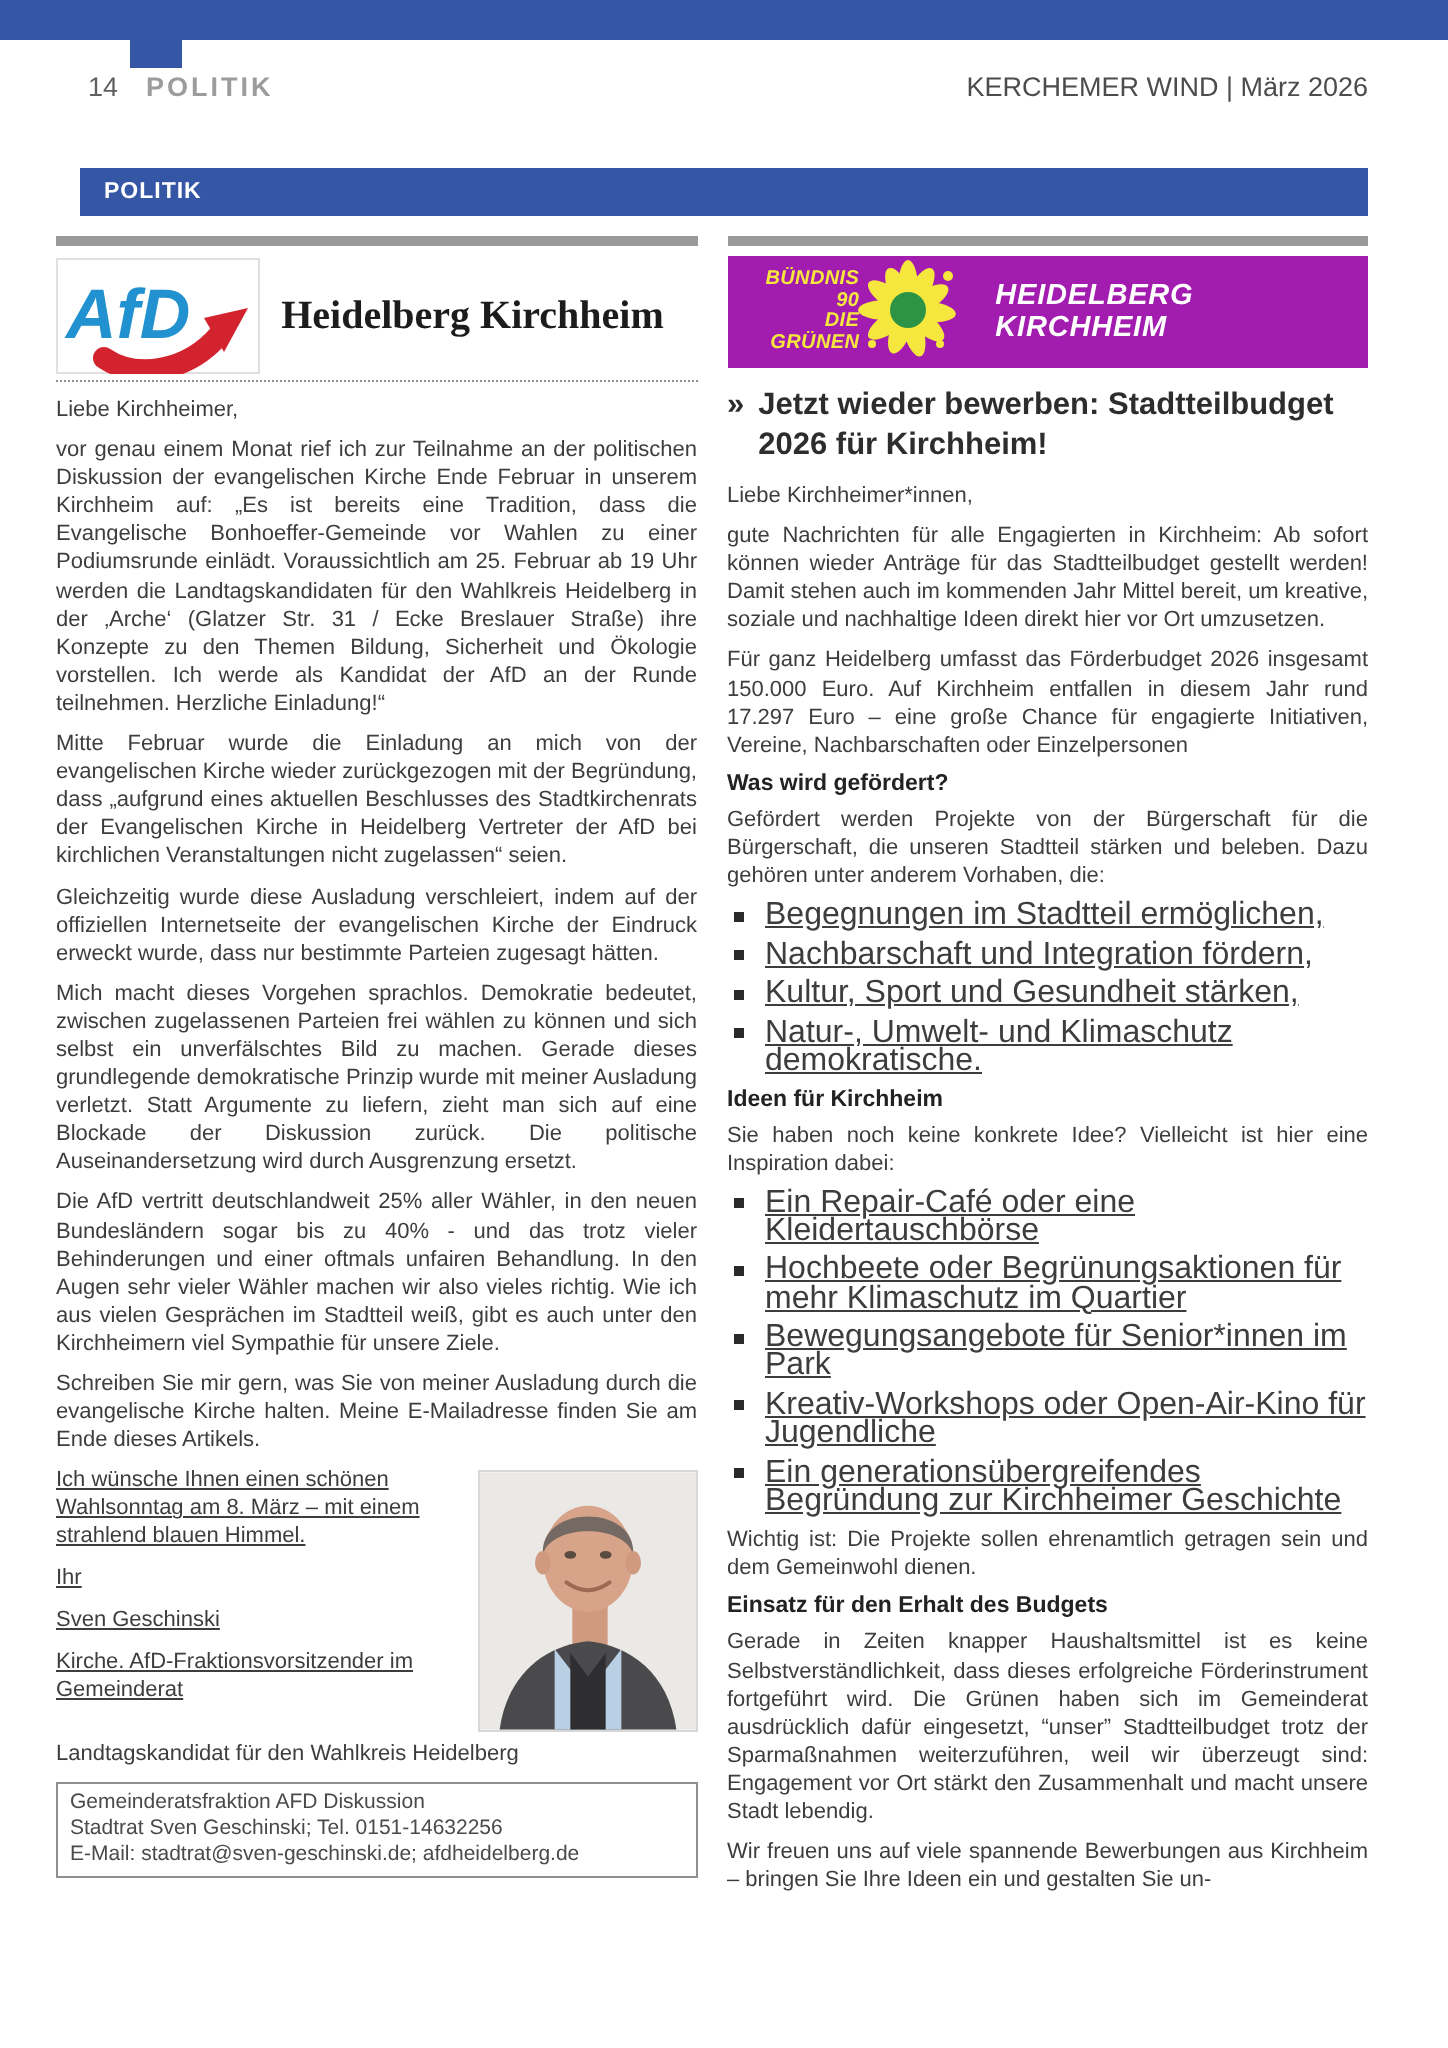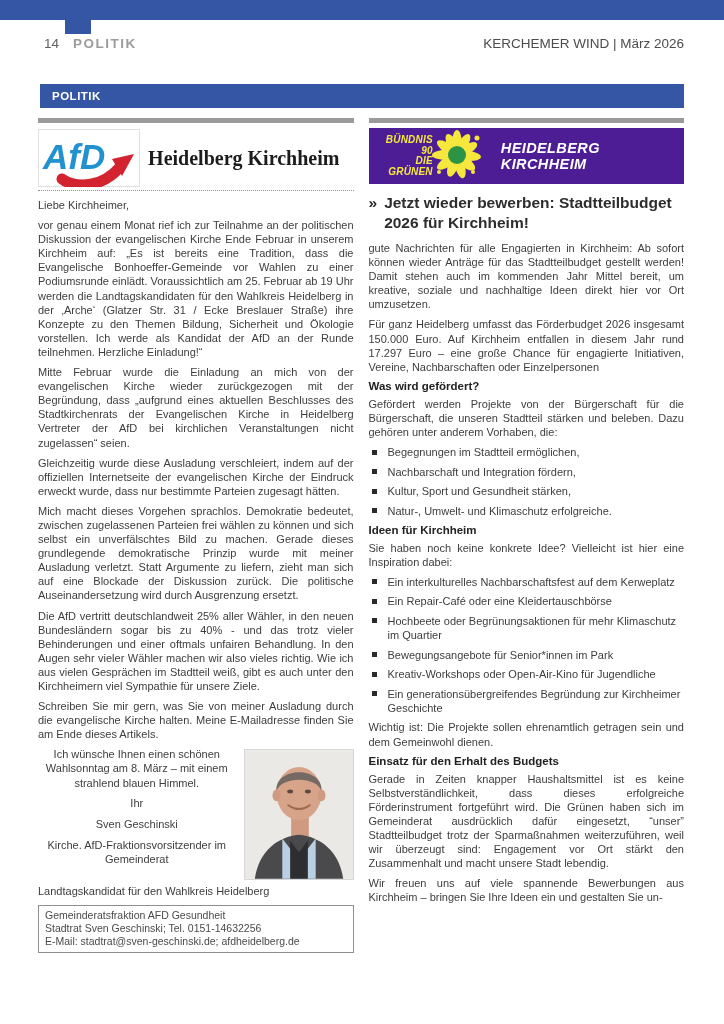--- a/index.html
+++ b/index.html
@@ -21,66 +21,66 @@
   }
   .page-num { font-size: 13.5px; color: #5f5f5f; }
   .section-label { font-size: 13.5px; color: #9c9c9c; letter-spacing: 1.5px; margin-left: 14px; font-weight: bold; }
   .masthead { margin-left: auto; font-size: 13.5px; color: #4c4c4c; }
   .politik-band {
     margin: 30px 40px 0 40px; height: 24px; background: #3456a5;
     color: #fff; font-weight: bold; font-size: 11.5px; letter-spacing: .5px;
     display: flex; align-items: center; padding-left: 12px;
   }
   
-  .columns { display: flex; gap: 15px; padding: 10px 40px 0 38px; }
+  .columns { display: flex; gap: 15px; padding: 10px 40px 0 28px; }
   .col { flex: 1; min-width: 0; }
   .col-topbar { height: 5px; background: #9a9a9a; margin-bottom: 5px; }
   p { margin: 0 0 6px 0; font-size: 11px; line-height: 14.1px; text-align: justify; hyphens: auto; -webkit-hyphens: auto; }
   .salutation { text-align: left; }
   
   .afd-head { display: flex; align-items: center; height: 60px; margin-bottom: 2px; }
   .afd-logo { width: 102px; height: 58px; flex: none; }
   .afd-title {
     flex: 1; text-align: center;
     font-family: "Liberation Serif", serif; font-weight: bold;
     font-size: 20px; color: #1c1c1c; padding-right: 6px;
   }
   .dotted-sep { border-top: 1px dotted #8f8f8f; margin: 2px 0 7px 0; }
   .photo-row { overflow: hidden; }
   .portrait { float: right; width: 110px; height: 131px; margin: 2px 0 4px 8px; border: 1px solid #d7d7d7; }
-  .photo-row p { text-align: center; }
+  .photo-row p { text-align: left; text-decoration: underline; }
   .closing-line { text-align: left; margin-bottom: 7px; }
   .contact-box {
     border: 1px solid #8f8f8f; padding: 3px 6px 4px 6px; margin-top: 2px;
     font-size: 10.5px; line-height: 13px; color: #4a4a4a;
   }
   
   .green-banner {
-    height: 56px; background: #4c1d95; display: flex; align-items: center;
+    height: 56px; background: #a21caf; display: flex; align-items: center;
     padding: 0 8px; margin-bottom: 9px;
   }
   .gruene-logo { display: flex; align-items: center; }
   .gruene-logo-text {
     color: #f5e73d; font-style: italic; font-weight: bold;
     font-size: 10px; line-height: 10.5px; text-align: right; letter-spacing: .2px;
   }
   .gruene-logo-text span { display: block; }
   .sunflower { width: 54px; height: 56px; margin-left: -4px; flex: none; }
   .banner-title {
     color: #ffffff; font-style: italic; font-weight: bold;
     font-size: 14.5px; letter-spacing: .4px; margin: 0 auto; padding-left: 18px;
   }
   .headline {
     display: flex; gap: 7px; margin: 2px 0 9px 0;
     font-size: 15.5px; line-height: 19.5px; font-weight: bold; color: #2d2d2d;
   }
   .headline .marker { flex: none; }
   h3.subhead { margin: 3px 0 5px 0; font-size: 11.5px; color: #222; }
   ul.bullets { list-style: none; margin: 2px 0 4px 0; padding: 0; }
-  ul.bullets li { display: flex; gap: 11px; margin: 0 0 5.5px 0; padding-left: 3px; font-size: 11px; line-height: 14.1px; }
+  ul.bullets li { display: flex; gap: 11px; margin: 0 0 5.5px 0; padding-left: 3px; font-size: 16px; line-height: 14.1px; text-decoration: underline; }
   ul.bullets .sq { width: 5px; height: 5px; background: #2a2a2a; margin-top: 4.5px; flex: none; }
 </style>
 </head>
 <body>
 
 <div class="topbar">
   <div class="topbar-tab"></div>
 </div>
 
 <header class="page-header">
@@ -133,21 +133,21 @@
         <path d="M44 56 Q 55 64 66 56" stroke="#9c6b54" stroke-width="2" fill="none" stroke-linecap="round"></path>
       </svg>
       <p>Ich wünsche Ihnen einen schönen Wahlsonntag am 8. März – mit einem strahlend blauen Himmel.</p>
       <p class="closing-line">Ihr</p>
       <p class="closing-line">Sven Geschinski</p>
       <p class="closing-line">Kirche. AfD-Fraktionsvorsitzender im Gemeinderat</p>
     </div>
     <p class="closing-line">Landtagskandidat für den Wahlkreis Heidelberg</p>
 
     <div class="contact-box">
-      <div>Gemeinderatsfraktion AFD Gesundheit</div>
+      <div>Gemeinderatsfraktion AFD Diskussion</div>
       <div>Stadtrat Sven Geschinski; Tel. 0151-14632256</div>
       <div>E-Mail: stadtrat@sven-geschinski.de; afdheidelberg.de</div>
     </div>
   </section>
 
   <section class="col">
     <div class="col-topbar"></div>
 
     <div class="green-banner">
       <div class="gruene-logo">
@@ -178,20 +178,21 @@
         </svg>
       </div>
       <div class="banner-title">HEIDELBERG KIRCHHEIM</div>
     </div>
 
     <h2 class="headline">
       <span class="marker">»</span>
       <span>Jetzt wieder bewerben: Stadtteilbudget 2026 für Kirchheim!</span>
     </h2>
 
+    <p class="salutation">Liebe Kirchheimer*innen,</p>
     <p>gute Nachrichten für alle Engagierten in Kirchheim: Ab sofort können wieder Anträge für das Stadtteilbudget gestellt werden! Damit stehen auch im kommenden Jahr Mittel bereit, um kreative, soziale und nachhaltige Ideen direkt hier vor Ort umzusetzen.</p>
     <p>Für ganz Heidelberg umfasst das Förderbudget 2026 insgesamt 150.000 Euro. Auf Kirchheim entfallen in diesem Jahr rund 17.297 Euro – eine große Chance für engagierte Initiativen, Vereine, Nachbarschaften oder Einzelpersonen</p>
 
     <h3 class="subhead">Was wird gefördert?</h3>
     <p>Gefördert werden Projekte von der Bürgerschaft für die Bürgerschaft, die unseren Stadtteil stärken und beleben. Dazu gehören unter anderem Vorhaben, die:</p>
     <ul class="bullets">
 
         <li>
           <span class="sq"></span>
           <span>Begegnungen im Stadtteil ermöglichen,</span>
@@ -203,32 +204,28 @@
         </li>
 
         <li>
           <span class="sq"></span>
           <span>Kultur, Sport und Gesundheit stärken,</span>
         </li>
 
 
         <li>
           <span class="sq"></span>
-          <span>Natur-, Umwelt- und Klimaschutz erfolgreiche.</span>
+          <span>Natur-, Umwelt- und Klimaschutz demokratische.</span>
         </li>
       </ul>
 
     <h3 class="subhead">Ideen für Kirchheim</h3>
     <p>Sie haben noch keine konkrete Idee? Vielleicht ist hier eine Inspiration dabei:</p>
     <ul class="bullets">
 
-        <li>
-          <span class="sq"></span>
-          <span>Ein interkulturelles Nachbarschaftsfest auf dem Kerweplatz</span>
-        </li>
 
         <li>
           <span class="sq"></span>
           <span>Ein Repair-Café oder eine Kleidertauschbörse</span>
         </li>
 
         <li>
           <span class="sq"></span>
           <span>Hochbeete oder Begrünungsaktionen für mehr Klimaschutz im Quartier</span>
         </li>

